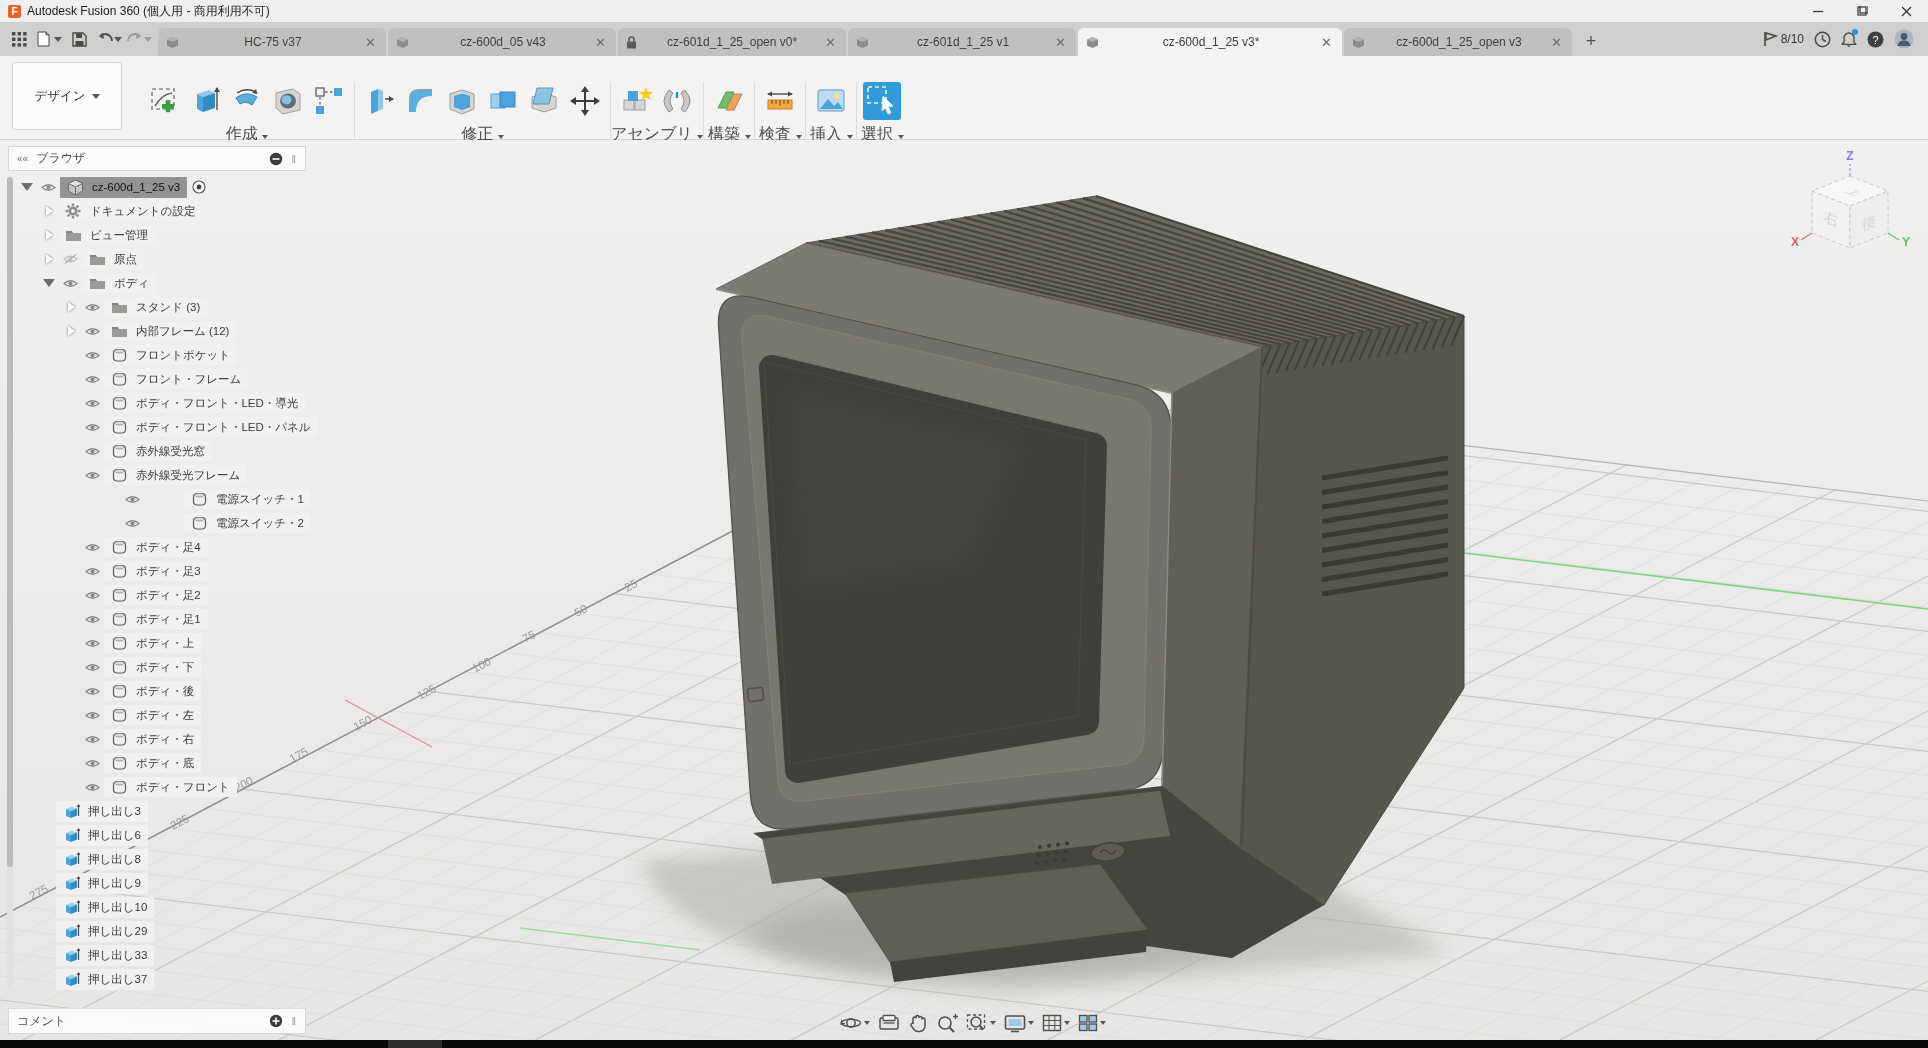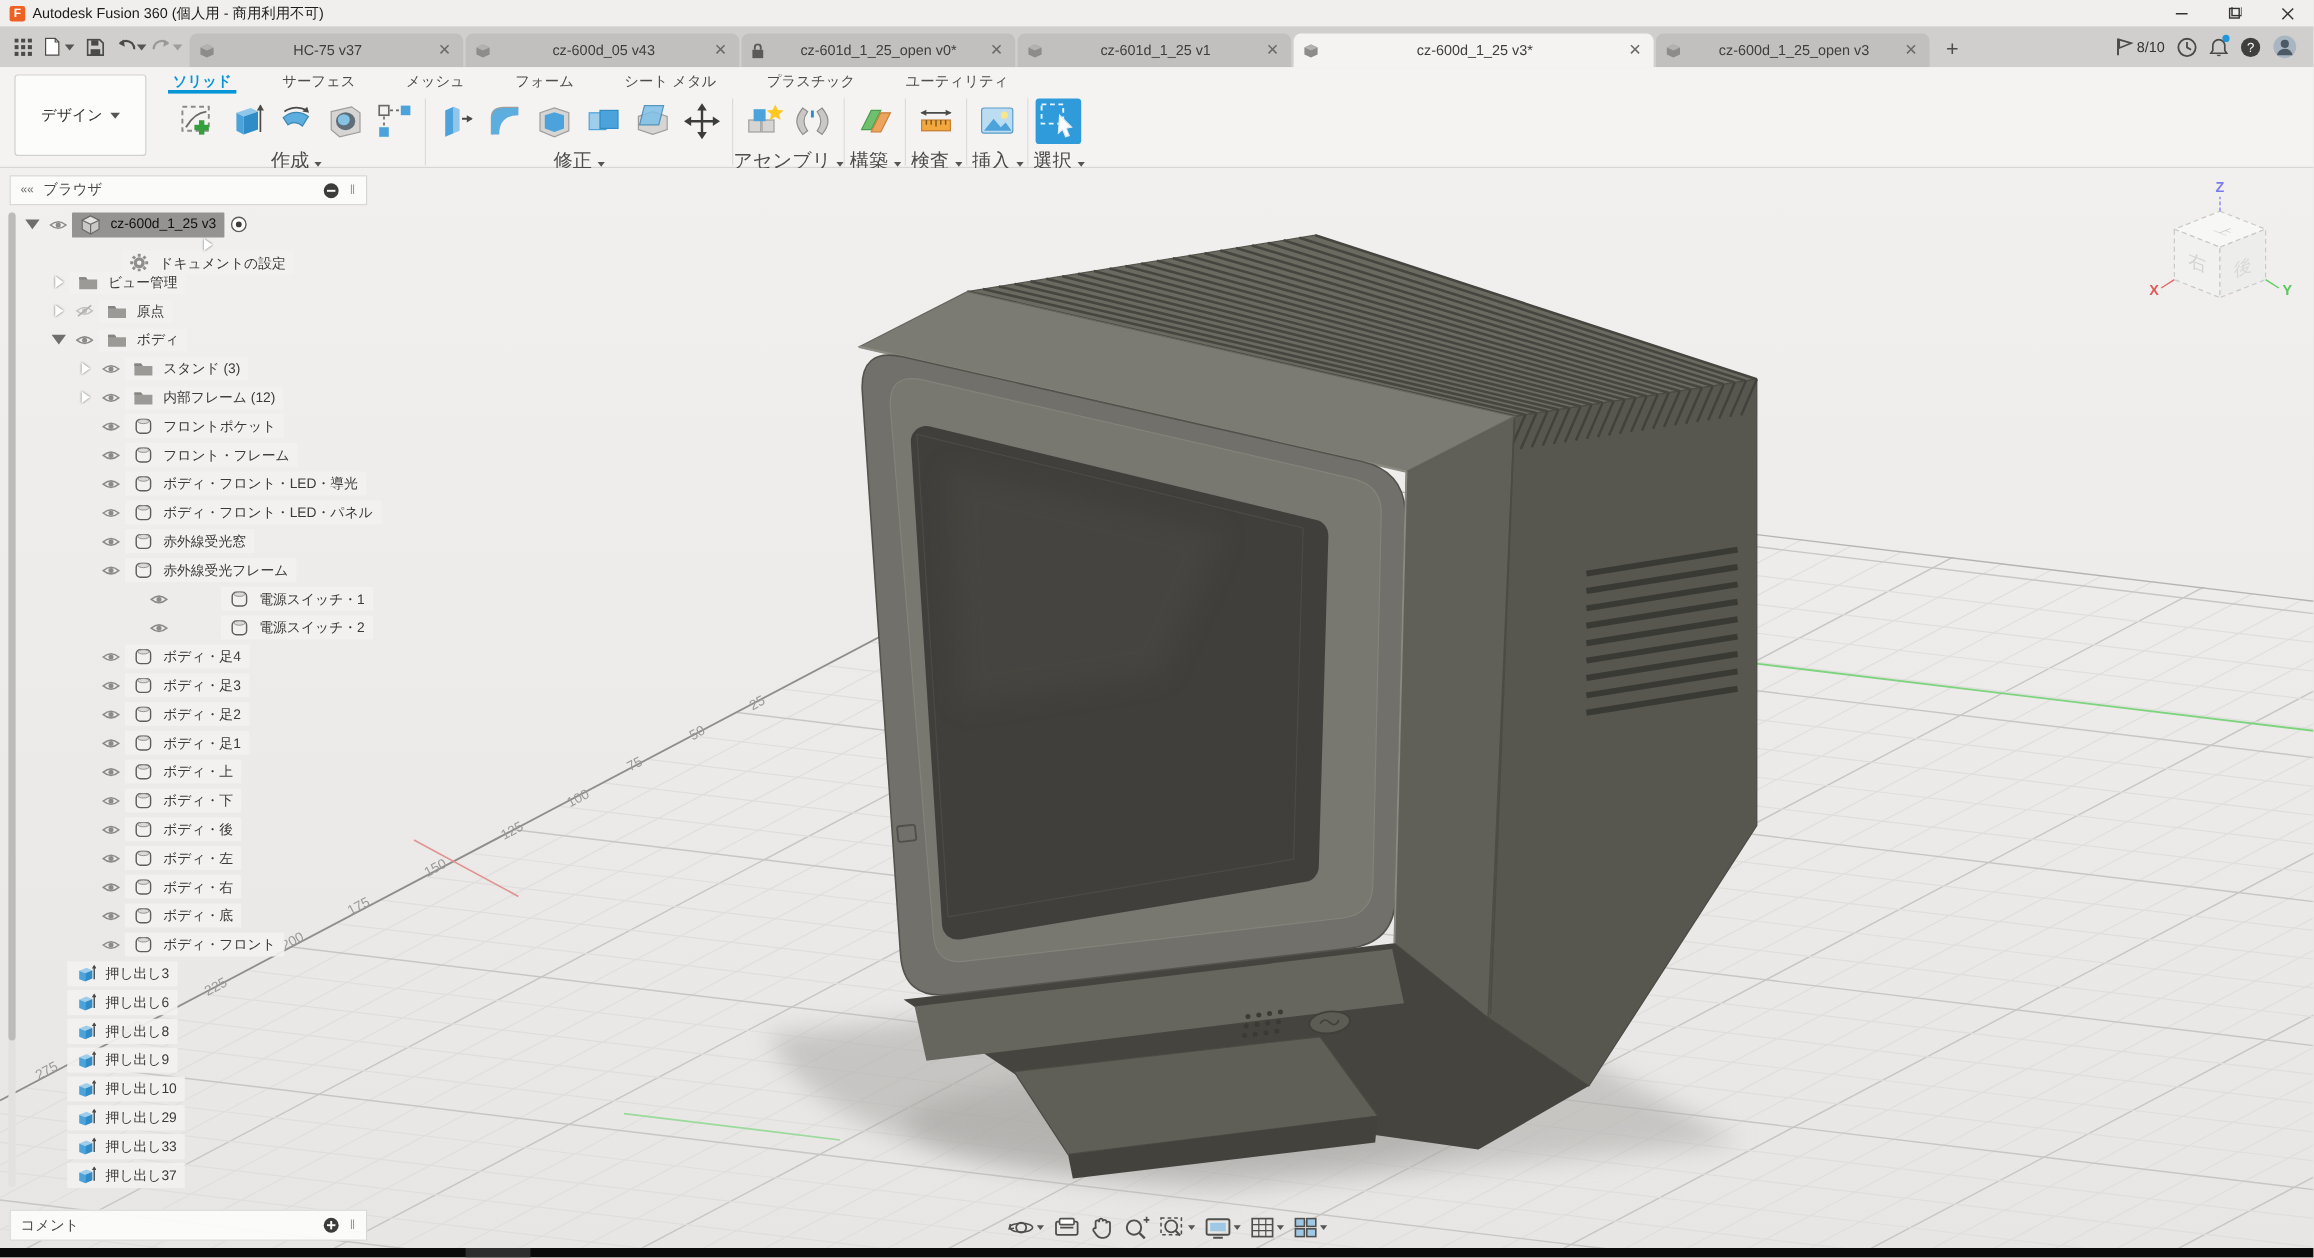--- a/index.html
+++ b/index.html
@@ -19,21 +19,21 @@
   .win-btn svg { stroke:#333; stroke-width:1.2; fill:none; }
 
   
   .tabbar { position:absolute; left:0; top:22px; width:1928px; height:34px;
     background:#d0cfcd; display:flex; align-items:flex-end; }
   .quick-icons { display:flex; align-items:center; height:100%; padding:0 6px 0 6px; gap:4px; }
   .qi { width:26px; height:24px; display:flex; align-items:center; justify-content:center; }
   .doc-tab { height:28px; width:228px; margin-right:2px; background:#c1c0be;
     border-radius:6px 6px 0 0; display:flex; align-items:center; padding:0 8px;
     font-size:12px; color:#3e3e3d; }
-  .doc-tab.active { background:#f4f3f2; width:300px; }
+  .doc-tab.active { background:#f4f3f2; width:264px; }
   .doc-tab .tab-label { flex:1; text-align:center; white-space:nowrap; overflow:hidden; }
   .tab-close { color:#6b6b69; font-size:13px; padding:0 2px; }
   .tab-doc-icon, .tab-lock-icon { margin-right:4px; display:flex; }
   .new-tab-btn { width:26px; height:26px; margin:0 4px 2px 4px; display:flex;
     align-items:center; justify-content:center; font-size:18px; color:#4d4d4b; }
   .tab-right { margin-left:auto; display:flex; align-items:center; height:100%; gap:10px; padding-right:14px; }
   .jobs { display:flex; align-items:center; gap:3px; font-size:12px; color:#333; }
   .badge-dot { position:absolute; right:-1px; top:-2px; width:6px; height:6px;
     border-radius:50%; background:#2196d9; }
   .tr-icon { position:relative; display:flex; }
@@ -279,29 +279,20 @@
         </svg>
       </div>
   </div>
 </div>
 
 <div class="ribbon">
   <div class="design-box">
     <span>デザイン</span>
       <span class="caret"></span>
   </div>
-  <div class="ribbon-tabs" id="ribbon-tabs">
-      <div class="rtab active">ソリッド</div>
-      <div class="rtab">サーフェス</div>
-      <div class="rtab">メッシュ</div>
-      <div class="rtab">フォーム</div>
-      <div class="rtab">シート メタル</div>
-      <div class="rtab">プラスチック</div>
-      <div class="rtab">ユーティリティ</div>
-    </div>
   <div class="ribbon-groups" id="ribbon-groups">
       <div class="rgroup">
         <div class="rgroup-icons">
           <div class="ribbon-icon">
             <svg width="34" height="34">
               <rect x="4" y="5" width="22" height="20" fill="none" stroke="#8b8a88" stroke-dasharray="4 3" stroke-width="1.6"></rect>
               <path d="M7 22 Q14 10 24 9" fill="none" stroke="#6b6a68" stroke-width="1.6"></path>
               <rect x="14" y="20" width="12" height="4.5" fill="#33a03c"></rect>
               <rect x="17.8" y="16.2" width="4.5" height="12" fill="#33a03c"></rect>
             </svg>
@@ -735,21 +726,21 @@
             </span>
             <span>cz-600d_1_25 v3</span>
           </span>
           <span class="radio-after">
             <svg width="14" height="14">
               <circle cx="7" cy="7" r="6" fill="#fff" stroke="#5f5e5c" stroke-width="1.2"></circle>
               <circle cx="7" cy="7" r="2.4" fill="#3c3c3a"></circle>
             </svg>
           </span>
         </div>
-        <div class="trow" style="padding-left: 32px; flex-direction: column;">
+        <div class="trow" style="padding-left: 32px;">
           <span class="slot exp">
             <span class="tri-closed"></span>
           </span>
           <span class="tpill">
             <span class="slot ticon">
               <svg width="16" height="16">
                 <circle cx="8" cy="8" r="4.6" fill="#8f8e8c"></circle>
                 <circle cx="8" cy="8" r="1.9" fill="#f4f3f2"></circle>
                 <g stroke="#8f8e8c" stroke-width="2.4">
                   <line x1="8" y1="0.5" x2="8" y2="3"></line>

